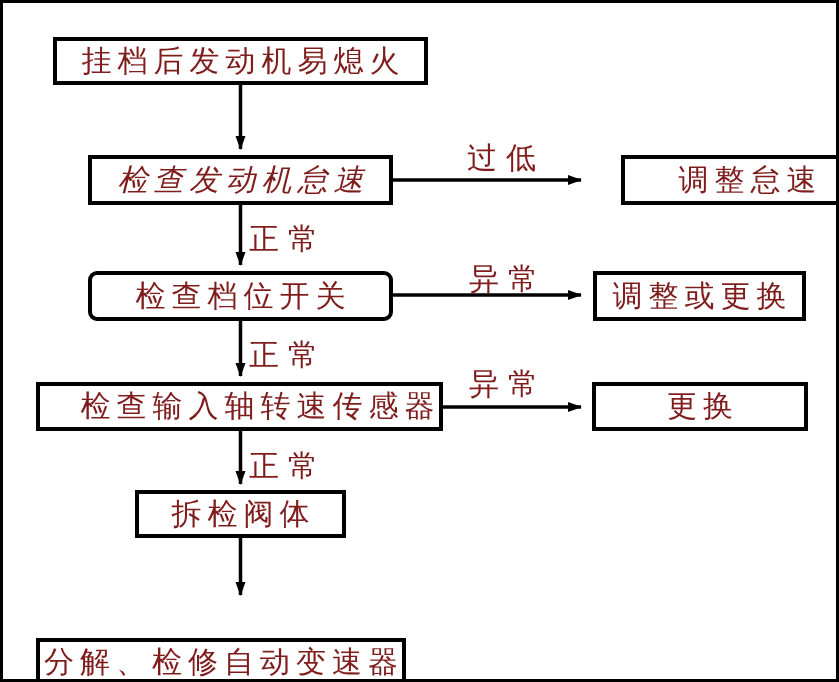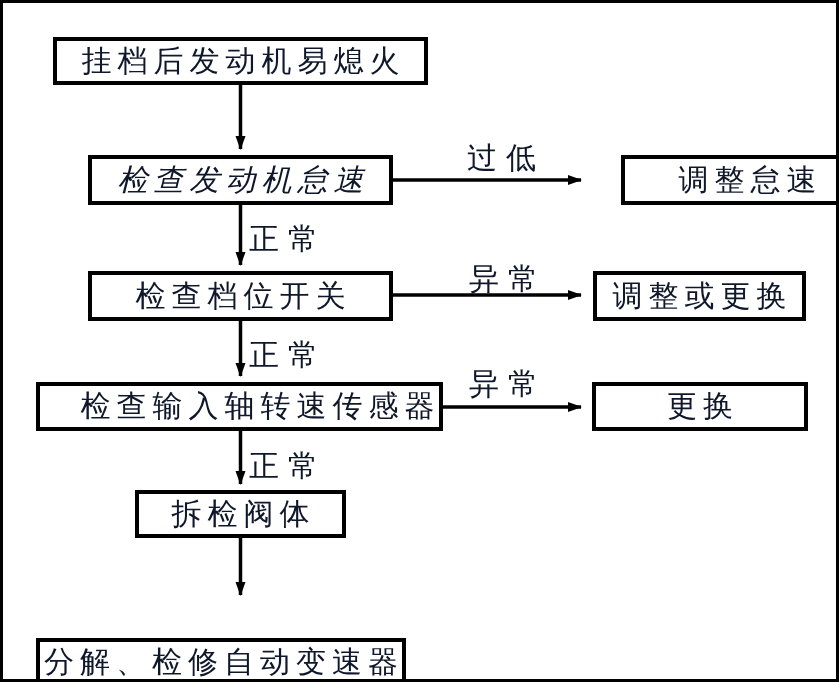--- a/index.html
+++ b/index.html
@@ -4,21 +4,21 @@
 <style>
   html, body { margin: 0; padding: 0; background: #e8e8e8; }
   .canvas {
     position: relative;
     width: 839px;
     height: 682px;
     background: #ffffff;
     border: 3px solid #000000;
     box-sizing: border-box;
     font-family: "DejaVu Serif", "Liberation Serif", serif;
-    color: #0f172a;
+    color: #7f1d1d;
     overflow: hidden;
   }
   .arrow-layer {
     position: absolute;
     left: 0; top: 0;
     width: 839px; height: 682px;
     pointer-events: none;
   }
   .node {
     position: absolute;
@@ -36,21 +36,21 @@
   .edge-label {
     position: absolute;
     font-size: 30px;
     letter-spacing: 9px;
     white-space: nowrap;
   }
   
   .n-start          { left: 50px;  top: 34px;  width: 375px; height: 48px; }
   .n-check-idle     { left: 85px;  top: 152px; width: 305px; height: 50px; font-style: italic; }
   .n-adjust-idle    { left: 618px; top: 152px; width: 253px; height: 50px; }
-  .n-check-gear     { left: 85px;  top: 268px; width: 305px; height: 50px; }
+  .n-check-gear     { left: 85px;  top: 268px; width: 305px; height: 50px; border-radius: 9px; }
   .n-adjust-replace { left: 590px; top: 268px; width: 213px; height: 50px; }
   .n-check-sensor   { left: 33px;  top: 379px; width: 407px; height: 49px; padding-left: 42px; }
   .n-replace        { left: 589px; top: 379px; width: 216px; height: 49px; }
   .n-valve          { left: 132px; top: 487px; width: 211px; height: 48px; }
   .n-overhaul       { left: 33px;  top: 598px; width: 370px; height: 48px; margin-top: 37px; }
   
   .l-toolow    { left: 464px; top: 135px; }
   .l-normal1   { left: 246px; top: 216px; }
   .l-abnormal1 { left: 466px; top: 256px; }
   .l-normal2   { left: 246px; top: 332px; }

